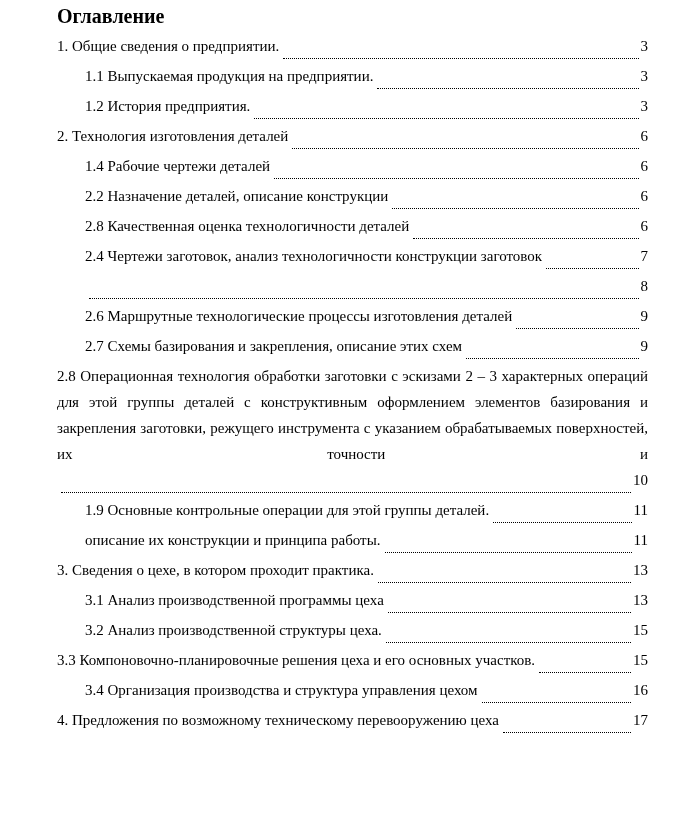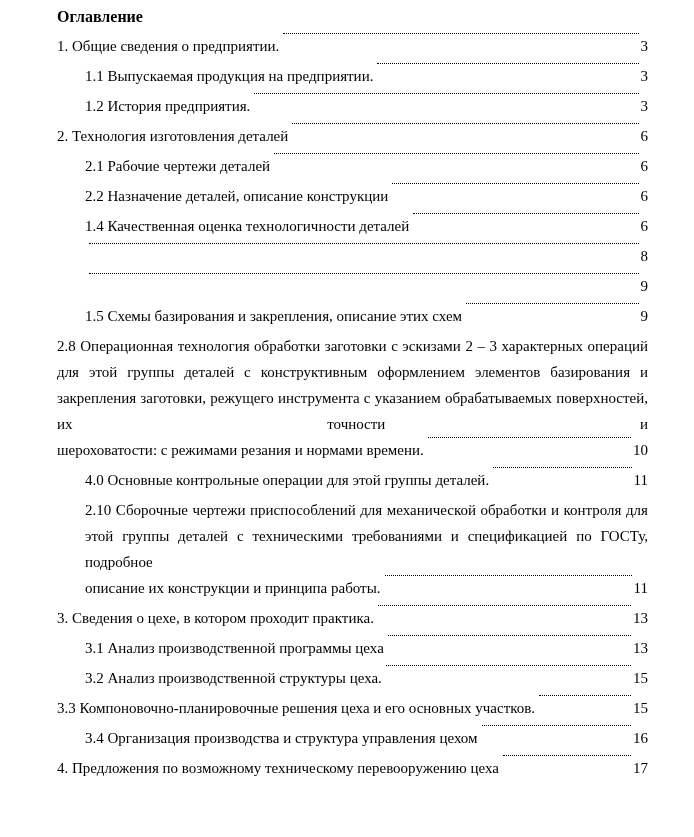--- a/index.html
+++ b/index.html
@@ -10,34 +10,34 @@
     color: #000000;
     font-family: "Liberation Serif", "DejaVu Serif", serif;
     font-size: 15px;
   }
   .page {
     padding: 7px 46px 0 57px;
     box-sizing: border-box;
     width: 694px;
   }
   .doc-title {
-    font-size: 16px;
+    font-size: 20px;
     font-weight: bold;
     line-height: 19px;
     margin: 0 0 7px 0;
   }
   .toc { display: block; }
   .toc-item {
     line-height: 26px;
     margin-bottom: 4px;
   }
   .toc-item.lvl1 { padding-left: 28px; }
   .toc-line {
     display: flex;
-    align-items: flex-start;
+    align-items: flex-end;
   }
   .toc-text { white-space: nowrap; }
   .leader {
     flex: 1 1 auto;
     min-width: 10px;
     margin: 0 2px 0 4px;
     border-bottom: 1.6px dotted #000000;
   }
   .toc-body {
     text-align: justify;
@@ -75,75 +75,81 @@
       </div>
       <div class="toc-item lvl0">
         <div class="toc-line">
           <span class="toc-text">2. Технология изготовления деталей</span>
           <span class="leader"></span>
           <span class="page-num">6</span>
         </div>
       </div>
       <div class="toc-item lvl1">
         <div class="toc-line">
-          <span class="toc-text">2.1 Рабочие чертежи деталей</span>
+          <span class="toc-text">1.4 Рабочие чертежи деталей</span>
           <span class="leader"></span>
           <span class="page-num">6</span>
         </div>
       </div>
       <div class="toc-item lvl1">
         <div class="toc-line">
           <span class="toc-text">2.2 Назначение деталей, описание конструкции</span>
           <span class="leader"></span>
           <span class="page-num">6</span>
         </div>
       </div>
       <div class="toc-item lvl1">
         <div class="toc-line">
-          <span class="toc-text">1.4 Качественная оценка технологичности деталей</span>
+          <span class="toc-text">2.8 Качественная оценка технологичности деталей</span>
           <span class="leader"></span>
           <span class="page-num">6</span>
+        </div>
+      </div>
+      <div class="toc-item lvl1">
+        <div class="toc-line">
+          <span class="toc-text">2.4 Чертежи заготовок, анализ технологичности конструкции заготовок</span>
+          <span class="leader"></span>
+          <span class="page-num">7</span>
         </div>
       </div>
       <div class="toc-item lvl1">
         <div class="toc-line">
           <span class="leader"></span>
           <span class="page-num">8</span>
         </div>
       </div>
       <div class="toc-item lvl1">
         <div class="toc-line">
+          <span class="toc-text">2.6 Маршрутные технологические процессы изготовления деталей</span>
           <span class="leader"></span>
           <span class="page-num">9</span>
         </div>
       </div>
       <div class="toc-item lvl1">
         <div class="toc-line">
-          <span class="toc-text">1.5 Схемы базирования и закрепления, описание этих схем</span>
+          <span class="toc-text">2.7 Схемы базирования и закрепления, описание этих схем</span>
           <span class="leader"></span>
           <span class="page-num">9</span>
         </div>
       </div>
       <div class="toc-item lvl0">
         <div class="toc-body">2.8 Операционная технология обработки заготовки с эскизами 2 – 3 характерных операций для этой группы деталей с конструктивным оформлением элементов базирования и закрепления заготовки, режущего инструмента с указанием обрабатываемых поверхностей, их точности и</div>
         <div class="toc-line">
-          <span class="toc-text">шероховатости: с режимами резания и нормами времени.</span>
           <span class="leader"></span>
           <span class="page-num">10</span>
         </div>
       </div>
       <div class="toc-item lvl1">
         <div class="toc-line">
-          <span class="toc-text">4.0 Основные контрольные операции для этой группы деталей.</span>
+          <span class="toc-text">1.9 Основные контрольные операции для этой группы деталей.</span>
           <span class="leader"></span>
           <span class="page-num">11</span>
         </div>
       </div>
       <div class="toc-item lvl1">
-        <div class="toc-body">2.10 Сборочные чертежи приспособлений для механической обработки и контроля для этой группы деталей с техническими требованиями и спецификацией по ГОСТу, подробное</div>
         <div class="toc-line">
           <span class="toc-text">описание их конструкции и принципа работы.</span>
           <span class="leader"></span>
           <span class="page-num">11</span>
         </div>
       </div>
       <div class="toc-item lvl0">
         <div class="toc-line">
           <span class="toc-text">3. Сведения о цехе, в котором проходит практика.</span>
           <span class="leader"></span>

